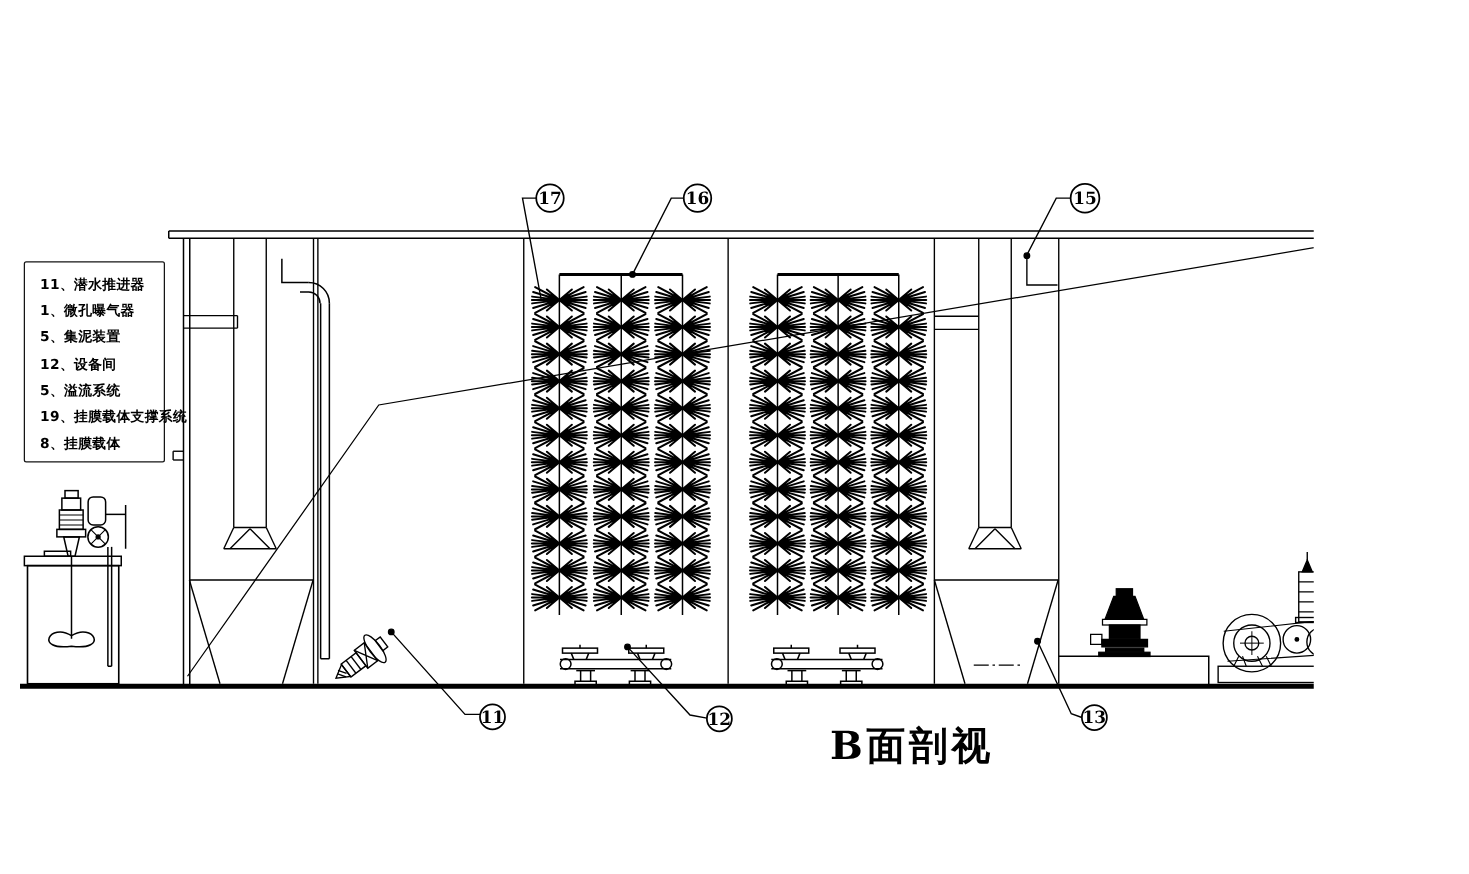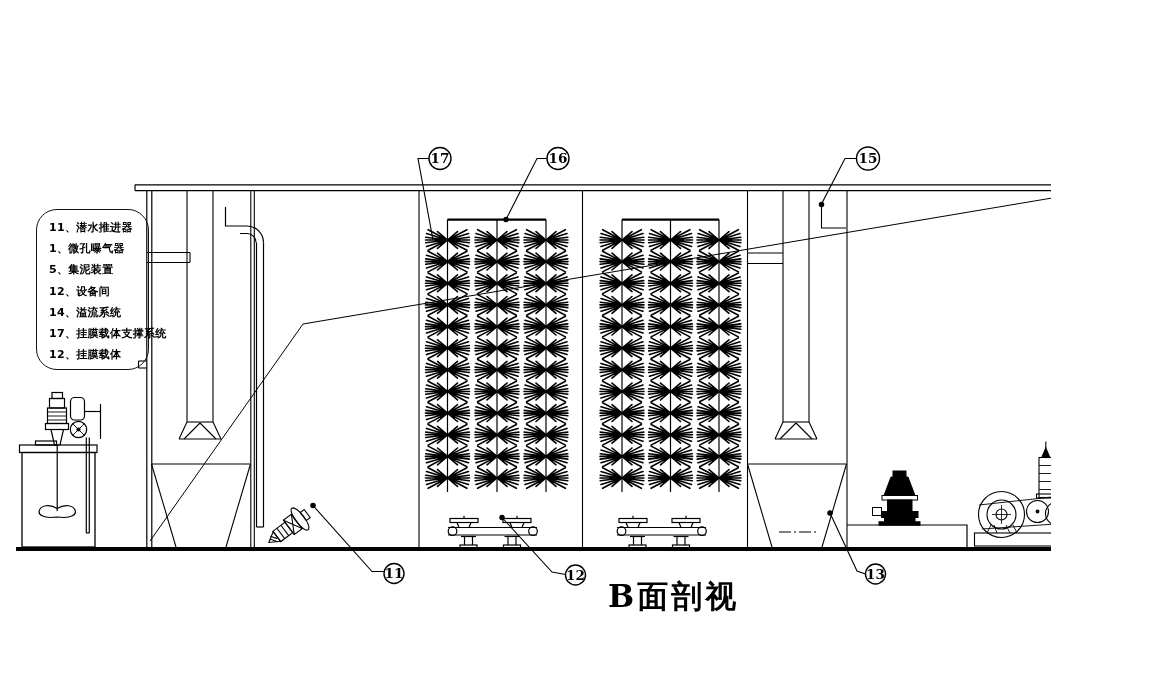--- a/index.html
+++ b/index.html
@@ -1,24 +1,24 @@
 <!DOCTYPE html>
 <html><head>
 <meta charset="utf-8">
 <style>
   html,body{margin:0;padding:0;background:#fff;}
   .canvas{position:relative;width:1051px;height:699px;background:#ffffff;overflow:hidden;
           font-family:"DejaVu Sans",sans-serif;color:#000;}
   svg{position:absolute;left:0;top:0;}
-  .legend-box{position:absolute;left:36px;top:209px;width:113px;height:161px;
-      border:1.4px solid #141414;border-radius:21px;box-sizing:border-box;
+  .legend-box{position:absolute;left:19px;top:209px;width:113px;height:161px;
+      border:1.4px solid #141414;border-radius:2px;box-sizing:border-box;
       padding:7px 0 0 12px;}
   .legend-item{font-size:11px;line-height:21.2px;font-weight:600;white-space:nowrap;
       letter-spacing:0.3px;font-family:"DejaVu Sans",sans-serif;}
-  .view-title{position:absolute;left:608px;top:576px;font-size:31px;font-weight:700;
+  .view-title{position:absolute;left:664px;top:576px;font-size:31px;font-weight:700;
       font-family:"DejaVu Serif",serif;letter-spacing:3px;white-space:nowrap;}
   .co-num{font-family:"DejaVu Serif",serif;font-size:13.5px;font-weight:700;}
 </style>
 </head>
 <body>
 
 <div class="canvas">
 
 <svg width="1175" height="699" viewBox="0 0 1175 699">
   <defs>
@@ -314,20 +314,20 @@
     <circle cx="1144" cy="493" r="11.5" fill="#fff" stroke="#000" stroke-width="1.4"></circle>
     <text class="co-num" x="1144" y="497.8" text-anchor="middle">14</text>
   </g>
 </svg>
 
 <div class="legend-box">
   <div class="legend-item">11、潜水推进器</div>
   <div class="legend-item">1、微孔曝气器</div>
   <div class="legend-item">5、集泥装置</div>
   <div class="legend-item">12、设备间</div>
-  <div class="legend-item">14、溢流系统</div>
-  <div class="legend-item">17、挂膜载体支撑系统</div>
-  <div class="legend-item">12、挂膜载体</div>
+  <div class="legend-item">5、溢流系统</div>
+  <div class="legend-item">19、挂膜载体支撑系统</div>
+  <div class="legend-item">8、挂膜载体</div>
 </div>
 
 <div class="view-title">B面剖视</div>
 
 </div>
 
 </body></html>

